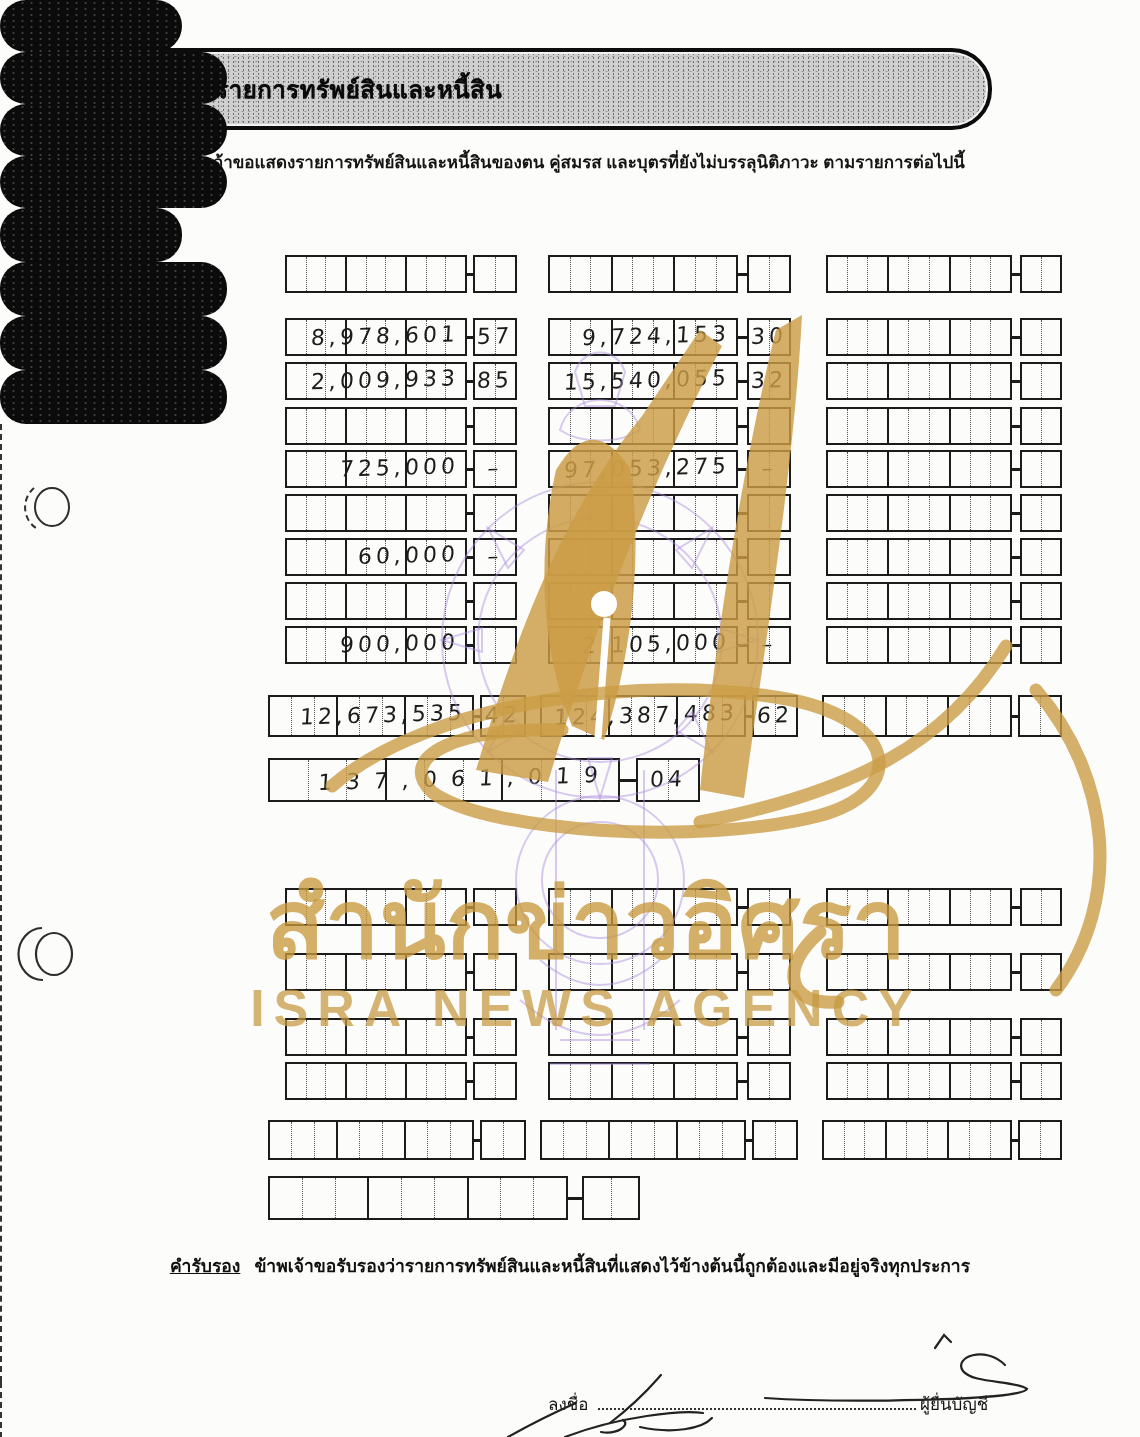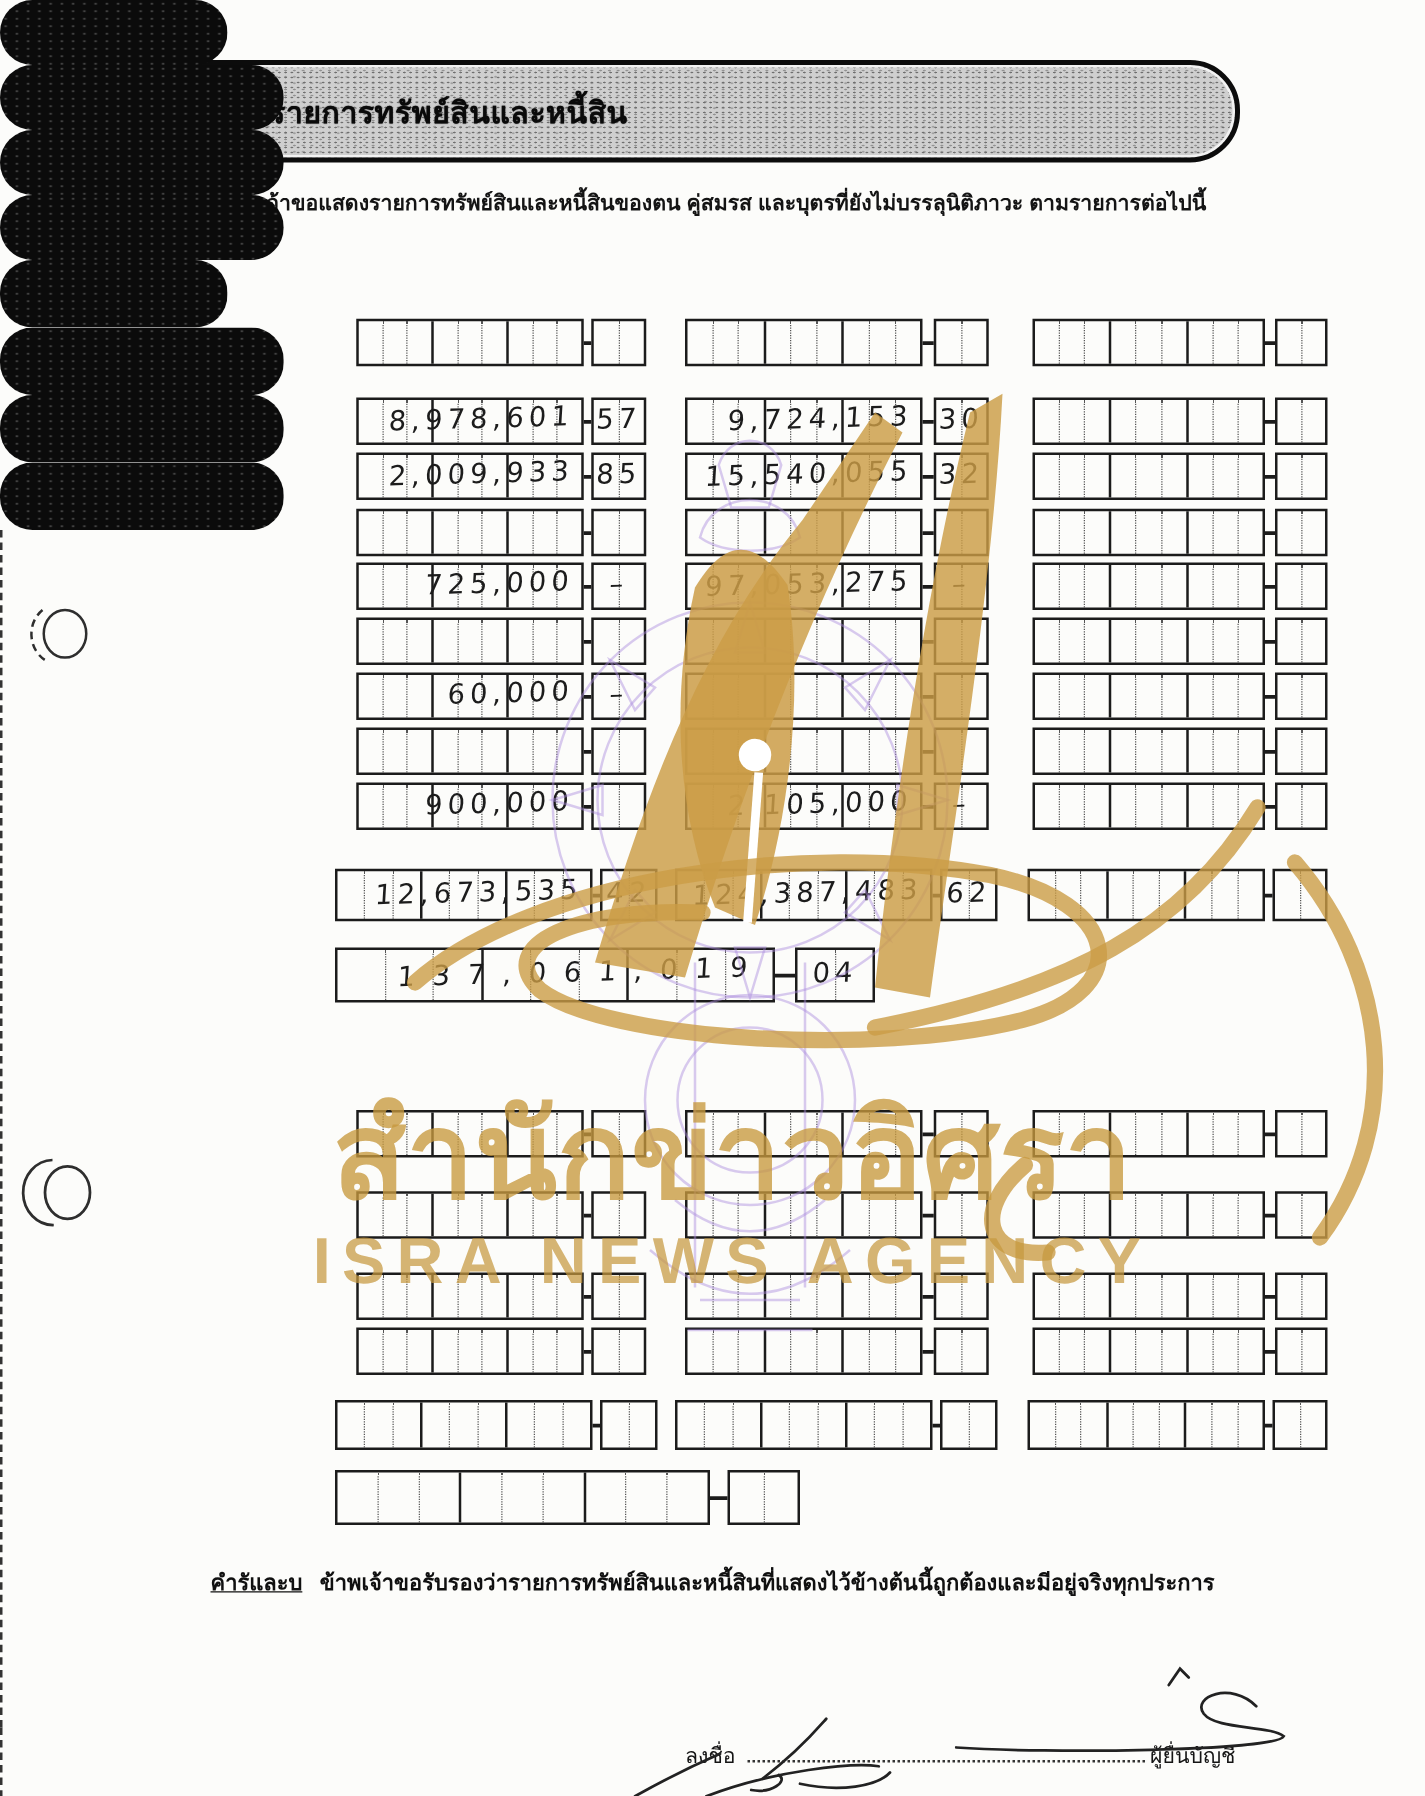--- a/index.html
+++ b/index.html
@@ -948,21 +948,21 @@
       </div>
       <div class="vconn" style="left: 300px; width: 14px;"></div>
       <div class="vdec" style="left: 314px; width: 58px;">
         <div class="c"></div>
         <div class="c last"></div>
       </div>
     </div>
   </div>
 
 <div class="abs certline">
-  <span class="chead">คำรัและบ</span><span>ข้าพเจ้าขอรับรองว่ารายการทรัพย์สินและหนี้สินที่แสดงไว้ข้างต้นนี้ถูกต้องและมีอยู่จริงทุกประการ</span>
+  <span class="chead">คำรับรอง</span><span>ข้าพเจ้าขอรับรองว่ารายการทรัพย์สินและหนี้สินที่แสดงไว้ข้างต้นนี้ถูกต้องและมีอยู่จริงทุกประการ</span>
 </div>
 
 <div class="abs sig-label" style="left:548px;top:1390px;">ลงชื่อ</div>
 <div class="abs dotted-leader" style="left:598px;top:1408px;width:318px;"></div>
 <div class="abs sig-label" style="left:920px;top:1390px;">ผู้ยื่นบัญชี</div>
 
 <svg class="abs nopaint" style="left:460px;top:1320px;" width="680" height="117" viewBox="0 0 680 117">
   <g fill="none" stroke="#222" stroke-width="2.2" stroke-linecap="round">
     <path d="M475,28 l9,-13 l7,7"></path>
     <path d="M545,45 c-20,-20 -52,-8 -42,6 c10,13 52,9 64,18 c-6,12 -190,14 -262,9"></path>

